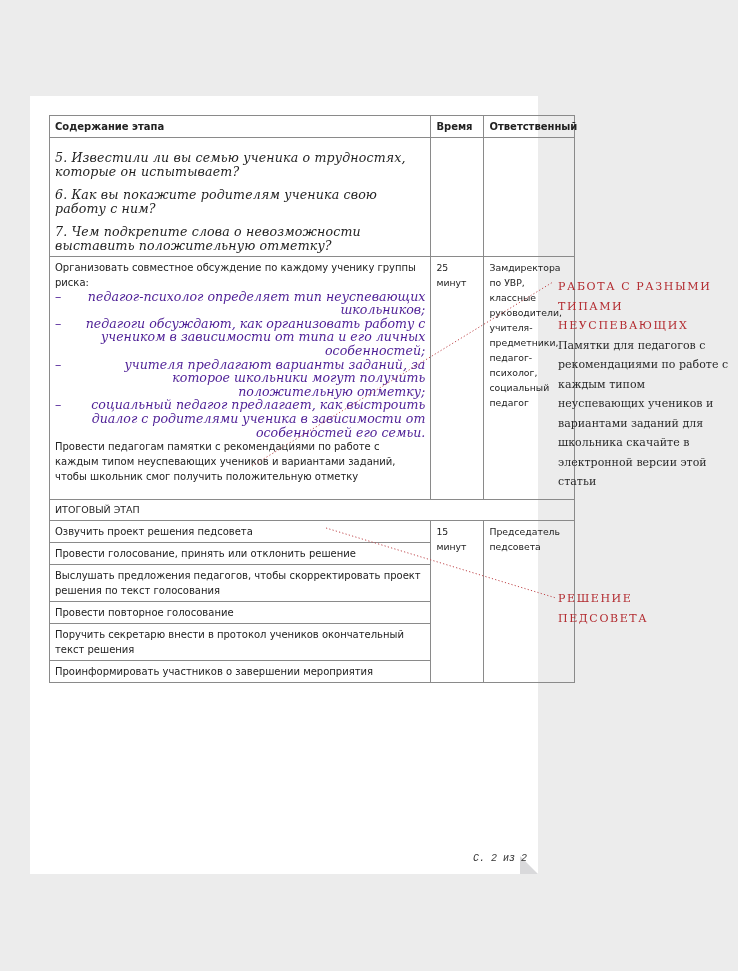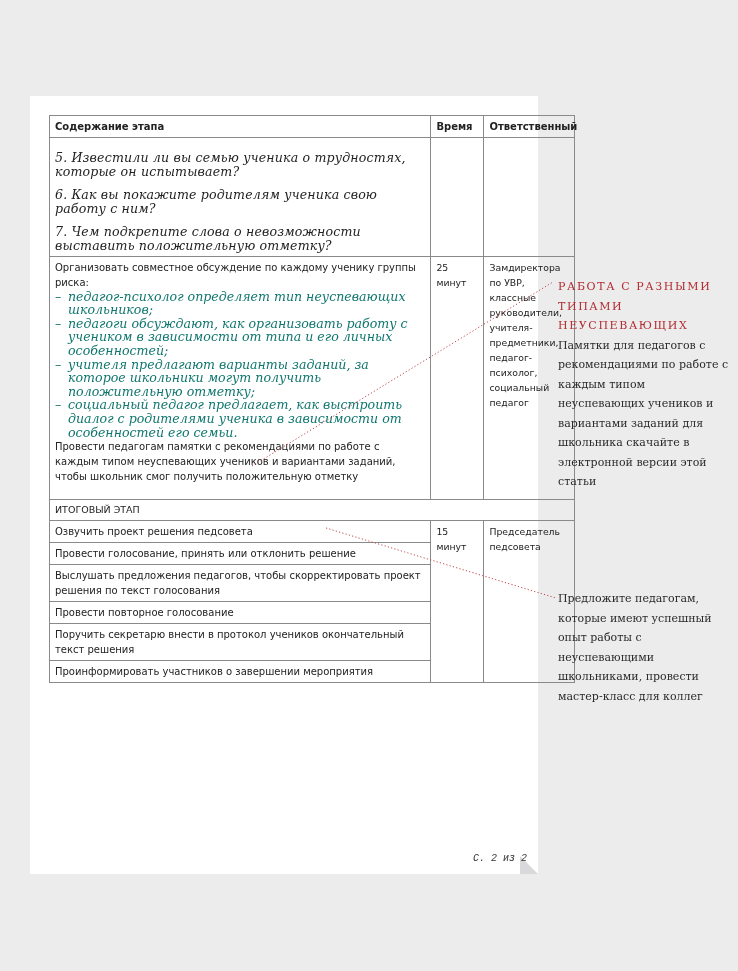--- a/index.html
+++ b/index.html
@@ -7,21 +7,21 @@
   .page { position:absolute; left:30px; top:96px; width:508px; height:778px; background:#ffffff; }
   .fold { position:absolute; left:520px; top:856px; width:0; height:0; border-left:18px solid #d9d9db; border-top:18px solid transparent; }
   table.doc { position:absolute; left:49px; top:115px; border-collapse:collapse; width:526px; table-layout:fixed; }
   table.doc td, table.doc th { border:1px solid #8a8a8a; vertical-align:top; padding:3px 5px; color:#222; }
   table.doc th { font-family:"DejaVu Sans", sans-serif; font-weight:bold; font-size:10px; text-align:left; height:13px; padding:5px 5px 3px 5px; }
   .col1 { width:316px; } .col2 { width:44px; } .col3 { width:75px; }
   .sans { font-family:"DejaVu Sans", sans-serif; font-size:10px; line-height:15px; }
   .serif-it { font-family:"DejaVu Serif", serif; font-style:italic; font-size:12.6px; line-height:13.6px; color:#1e1e1e; letter-spacing:0.15px; }
   .serif-it .q { display:block;margin-top:10px; }
   ul.dash { list-style:none; margin:0; padding:0; }
-  ul.dash li { position:relative; padding-left:13px; font-family:"DejaVu Serif", serif; font-style:italic; font-size:12.6px; line-height:13.6px; color:#0f766e; }
+  ul.dash li { position:relative; padding-left:13px; font-family:"DejaVu Serif", serif; font-style:italic; font-size:12.6px; line-height:13.6px; color:#4c1d95;text-align:right; }
   ul.dash li::before { content:"–"; position:absolute; left:0; font-style:normal; }
   .resp { font-size:9.3px; line-height:15px; }
   .stage { font-size:9.5px; line-height:14px; }
   .sidebar { position:absolute; left:558px; width:175px; }
   .sb-title { font-family:"DejaVu Serif", serif; font-size:11px; letter-spacing:1.6px; color:#b32b30; line-height:19.5px; text-transform:uppercase; }
   .sb-text { font-family:"DejaVu Serif", serif; font-size:11px; line-height:19.5px; color:#2a2a2a; }
   .pagenum { position:absolute; left:473px; top:853px; font-family:Liberation Mono, monospace; font-style:italic; font-size:10px; color:#333; }
   svg.leaders { position:absolute; left:0; top:0; width:738px; height:971px; pointer-events:none; }
 </style>
 </head>
@@ -95,16 +95,16 @@
   <line x1="252" y1="466" x2="553" y2="282" stroke="#c0484c" stroke-width="1" stroke-dasharray="1.2 2.2"></line>
   <line x1="326" y1="528" x2="556" y2="598" stroke="#c0484c" stroke-width="1" stroke-dasharray="1.2 2.2"></line>
 </svg>
 
 <div class="sidebar" style="top:277px;">
   <div class="sb-title">Работа с разными типами неуспевающих</div>
   <div class="sb-text">Памятки для педагогов с рекомендациями по работе с каждым типом неуспевающих учеников и вариантами заданий для школьника скачайте в электронной версии этой статьи</div>
 </div>
 
 <div class="sidebar" style="top:589px;">
-  <div class="sb-text">Предложите педагогам, которые имеют успешный опыт работы с неуспевающими школьниками, провести мастер-класс для коллег</div>
+  <div class="sb-title" style="width:120px;">Решение педсовета</div>
 </div>
 
 <div class="pagenum">С. 2 из 2</div>
 
 </body></html>

